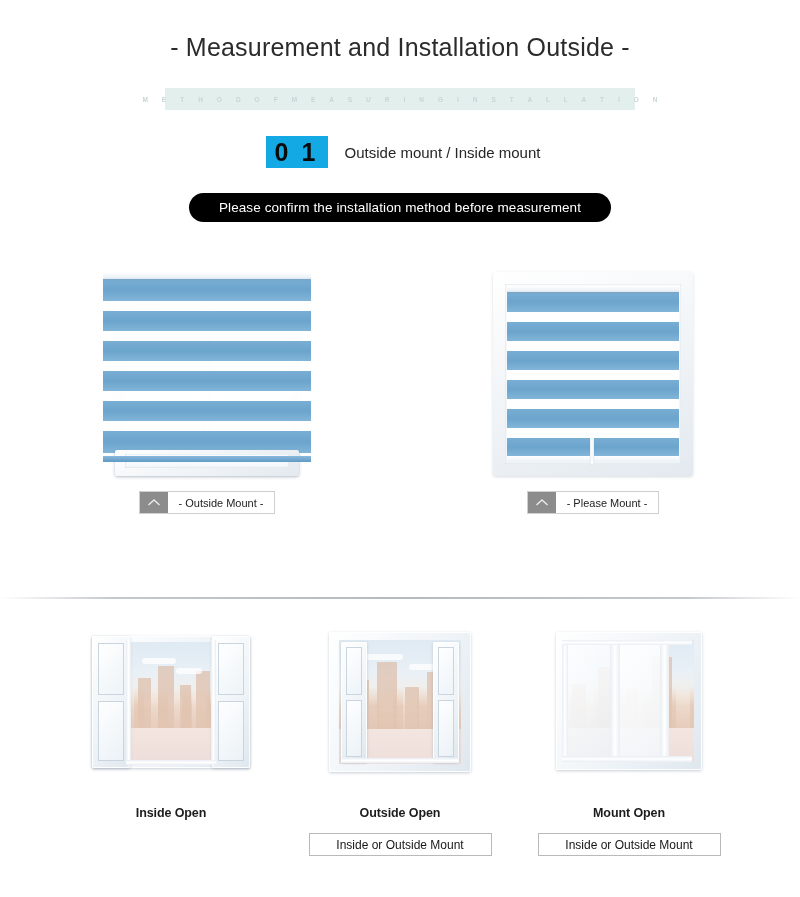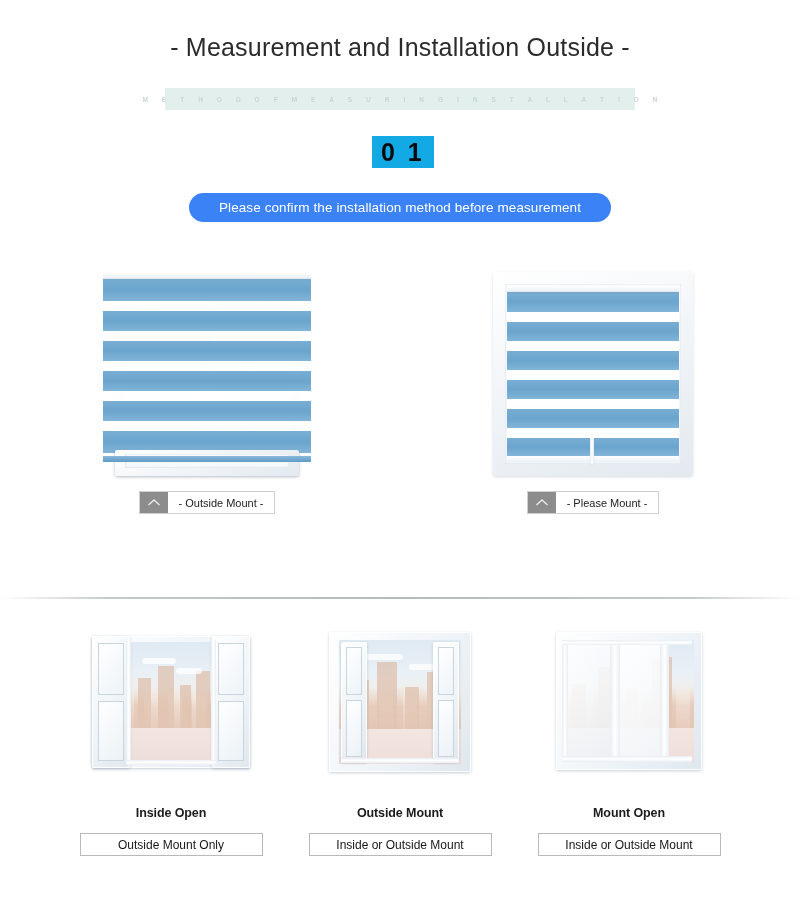--- a/index.html
+++ b/index.html
@@ -75,21 +75,21 @@
     white-space: nowrap;
   }
 
   
   .pill-wrap {
     margin-top: 25px;
     display: flex;
     justify-content: center;
   }
   .pill {
-    background: #3b82f6;
+    background: #000000;
     color: #ffffff;
     border-radius: 18px;
     height: 29px;
     display: flex;
     align-items: center;
     justify-content: center;
     padding: 0 30px;
     font-size: 13.5px;
     letter-spacing: 0.1px;
     white-space: nowrap;
@@ -334,20 +334,21 @@
 <div class="page-title">- Measurement and Installation Outside -</div>
 
 <div class="band-wrap">
   <div class="band">
     <span class="band-text">M E T H O D   O F   M E A S U R I N G   I N S T A L L A T I O N</span>
   </div>
 </div>
 
 <div class="step-row">
   <div class="step-badge">0 1</div>
+  <div class="step-label">Outside mount / Inside mount</div>
 </div>
 
 <div class="pill-wrap">
   <div class="pill">Please confirm the installation method before measurement</div>
 </div>
 
 <div class="mount-row">
 
   <div class="mount-col">
     <div class="stage">
@@ -454,21 +455,20 @@
       <div class="sash-frame" style="left:130px; top:14px; width:38px; height:132px;">
         <div class="sash-glass" style="left:6px; top:7px; right:6px; height:52px;"></div>
         <div class="sash-glass" style="left:6px; top:65px; right:6px; bottom:7px;"></div>
       </div>
 
       <div class="grid-bar-v" style="left:44px; top:18px; width:5px; height:124px;"></div>
       <div class="grid-bar-v" style="left:129px; top:18px; width:5px; height:124px;"></div>
       <div class="grid-bar-h" style="left:44px; top:138px; width:90px; height:5px;"></div>
     </div>
     <div class="type-caption">Inside Open</div>
-    <div class="type-box">Outside Mount Only</div>
   </div>
 
   <div class="type-col">
     <div class="photo">
       <div class="sash-frame" style="left:18px; top:10px; width:142px; height:140px;"></div>
       <div class="scene" style="left:28px; top:18px; width:122px; height:124px; position:absolute;">
         <div class="tower" style="left:14px; width:16px; height:40%;"></div>
         <div class="tower" style="left:38px; width:20px; height:54%;"></div>
         <div class="tower" style="left:66px; width:14px; height:34%;"></div>
         <div class="tower" style="left:88px; width:18px; height:46%;"></div>
@@ -481,21 +481,21 @@
         <div class="sash-glass" style="left:5px; top:5px; right:5px; height:48px;"></div>
         <div class="sash-glass" style="left:5px; top:58px; right:5px; bottom:5px;"></div>
       </div>
 
       <div class="sash-frame" style="left:122px; top:20px; width:26px; height:120px;">
         <div class="sash-glass" style="left:5px; top:5px; right:5px; height:48px;"></div>
         <div class="sash-glass" style="left:5px; top:58px; right:5px; bottom:5px;"></div>
       </div>
       <div class="grid-bar-h" style="left:30px; top:136px; width:118px; height:5px;"></div>
     </div>
-    <div class="type-caption">Outside Mount</div>
+    <div class="type-caption">Outside Open</div>
     <div class="type-box">Inside or Outside Mount</div>
   </div>
 
   <div class="type-col">
     <div class="photo">
       <div class="sash-frame" style="left:16px; top:10px; width:146px; height:138px;"></div>
       <div class="scene" style="left:24px; top:18px; width:130px; height:122px; position:absolute;">
         <div class="tower" style="left:8px;  width:14px; height:36%;"></div>
         <div class="tower" style="left:34px; width:18px; height:50%;"></div>
         <div class="tower" style="left:62px; width:12px; height:32%;"></div>

